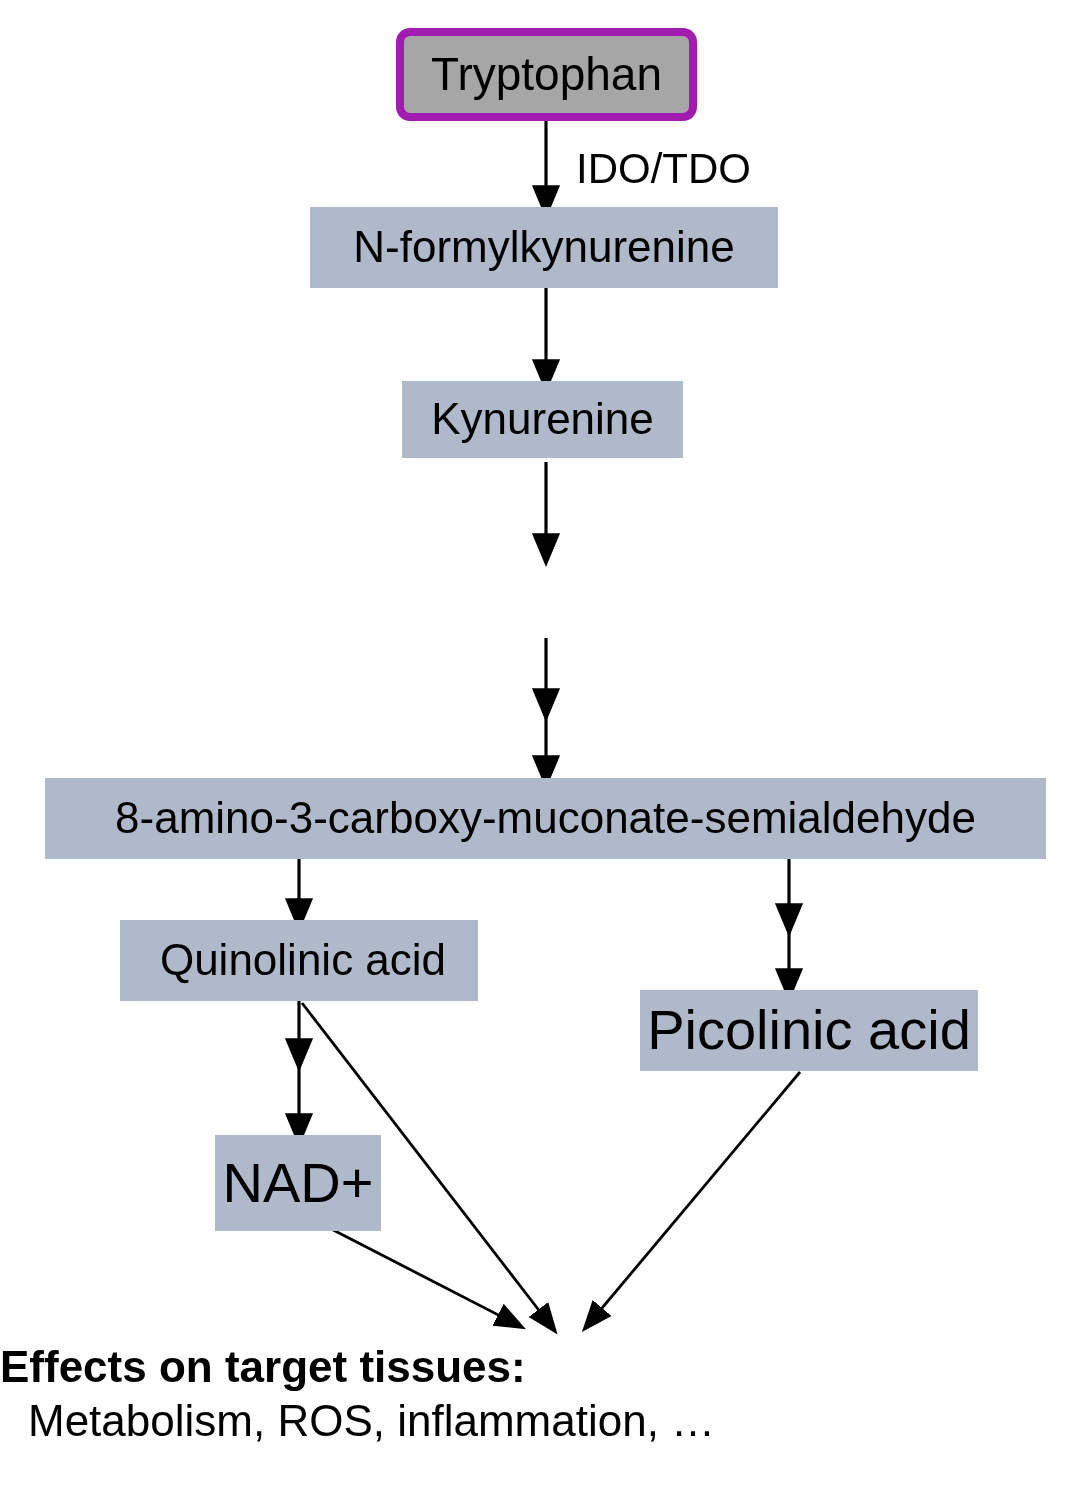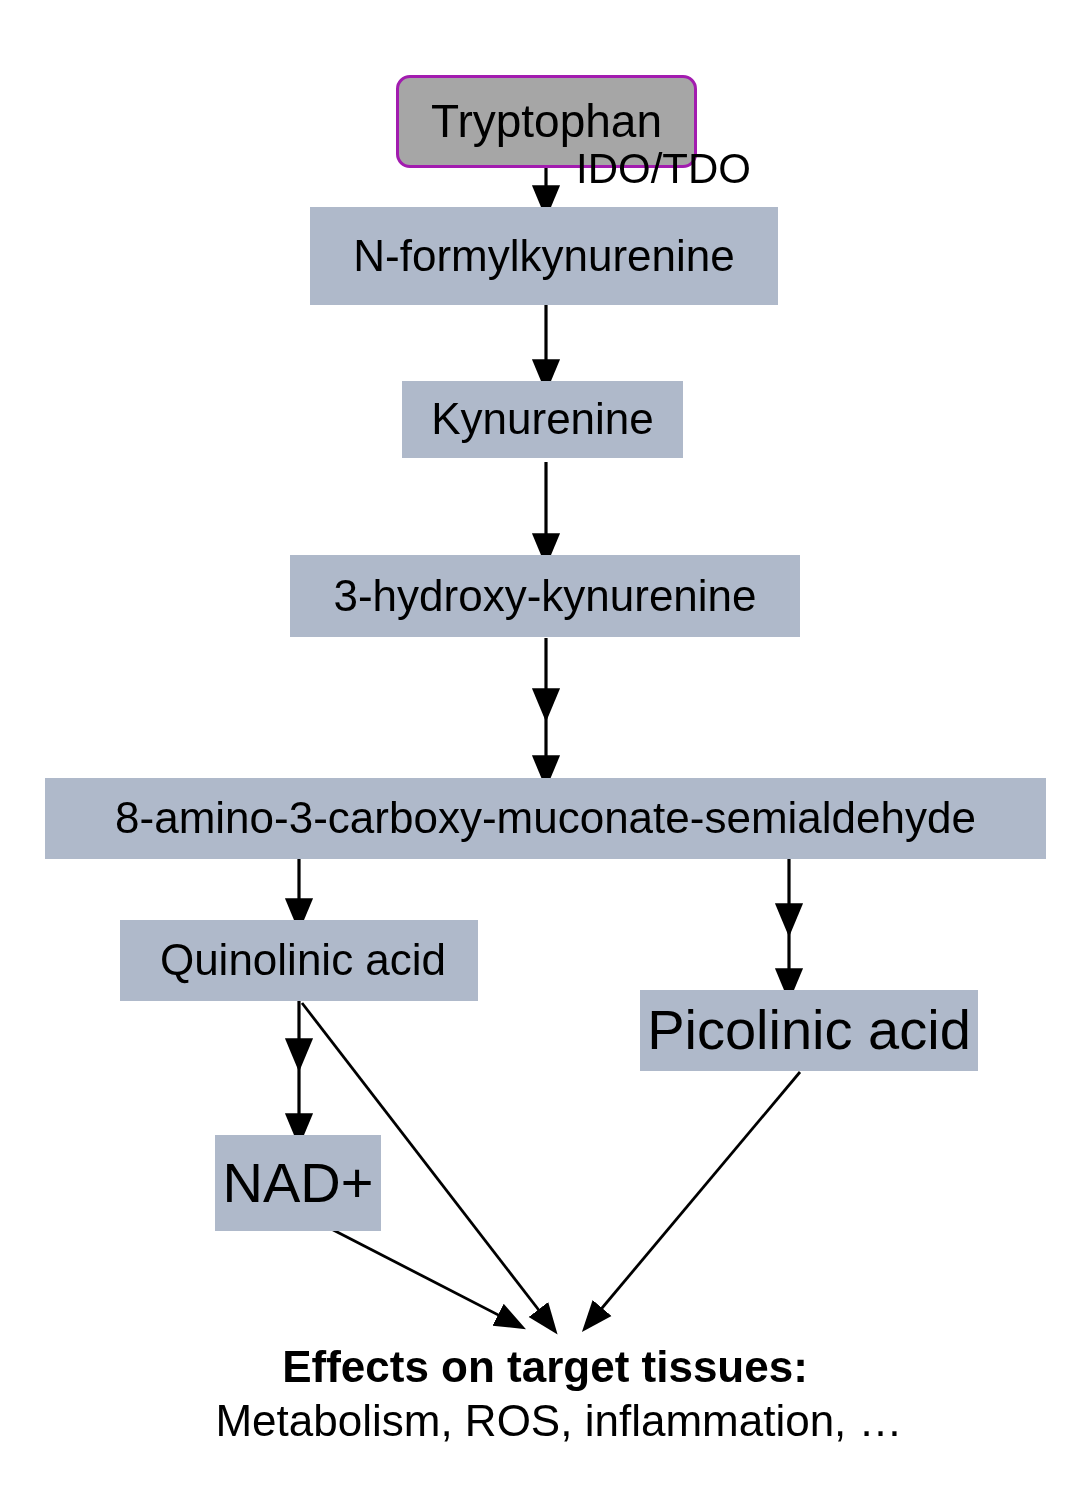--- a/index.html
+++ b/index.html
@@ -19,25 +19,25 @@
     position: absolute;
     display: flex;
     align-items: center;
     justify-content: center;
     box-sizing: border-box;
     color: #000000;
     line-height: 1.05;
     white-space: nowrap;
   }
   .node.fill-blue   { background: #AFB9CA; }
-  .node.fill-gray   { background: #A6A6A6; border: 3px solid #a21caf; border-radius: 14px; margin-top: 47px; }
+  .node.fill-gray   { background: #A6A6A6; border: 8px solid #a21caf; border-radius: 14px; }
 
   
   #node-tryptophan   { left: 396px; top: 28px;   width: 301px; height: 93px;  font-size: 46px; }
-  #node-nformyl      { left: 310px; top: 207px;  width: 468px; height: 98px;  font-size: 44px; }
+  #node-nformyl      { left: 310px; top: 207px;  width: 468px; height: 81px;  font-size: 44px; }
   #node-kynurenine   { left: 402px; top: 381px;  width: 281px; height: 77px;  font-size: 44px; }
   #node-hydroxykyn   { left: 290px; top: 555px;  width: 510px; height: 82px;  font-size: 44px; }
   #node-acms         { left: 45px;  top: 778px;  width: 1001px;height: 81px;  font-size: 44px; }
   #node-quinolinic   { left: 120px; top: 920px;  width: 358px; height: 81px;  font-size: 44px; padding-left: 8px; }
   #node-picolinic    { left: 640px; top: 990px;  width: 338px; height: 81px;  font-size: 56px; }
   #node-nad          { left: 215px; top: 1135px; width: 166px; height: 96px;  font-size: 56px; }
 
   
   .edge-label {
     position: absolute;
@@ -45,21 +45,20 @@
     white-space: nowrap;
   }
   #label-idotdo { left: 576px; top: 145px; font-size: 42px; }
 
   
   #caption {
     position: absolute;
     left: 0;
     top: 1340px;
     width: 1090px;
-    text-align: center;
     color: #000000;
   }
   #caption-title { font-size: 44px; font-weight: bold; line-height: 1.22; }
   #caption-sub   { font-size: 44px; font-weight: normal; line-height: 1.22; padding-left: 28px; }
 
   #edges {
     position: absolute;
     left: 0; top: 0;
     width: 1090px; height: 1486px;
     pointer-events: none;
@@ -109,23 +108,20 @@
   </div>
 
   <div class="node fill-blue" id="node-nformyl">
     <span>N-formylkynurenine</span>
   </div>
 
   <div class="node fill-blue" id="node-kynurenine">
     <span>Kynurenine</span>
   </div>
 
-  <div class="node fill-blue" id="node-hydroxykyn">
-    <span>3-hydroxy-kynurenine</span>
-  </div>
 
   <div class="node fill-blue" id="node-acms">
     <span>8-amino-3-carboxy-muconate-semialdehyde</span>
   </div>
 
   <div class="node fill-blue" id="node-quinolinic">
     <span>Quinolinic acid</span>
   </div>
 
   <div class="node fill-blue" id="node-picolinic">

